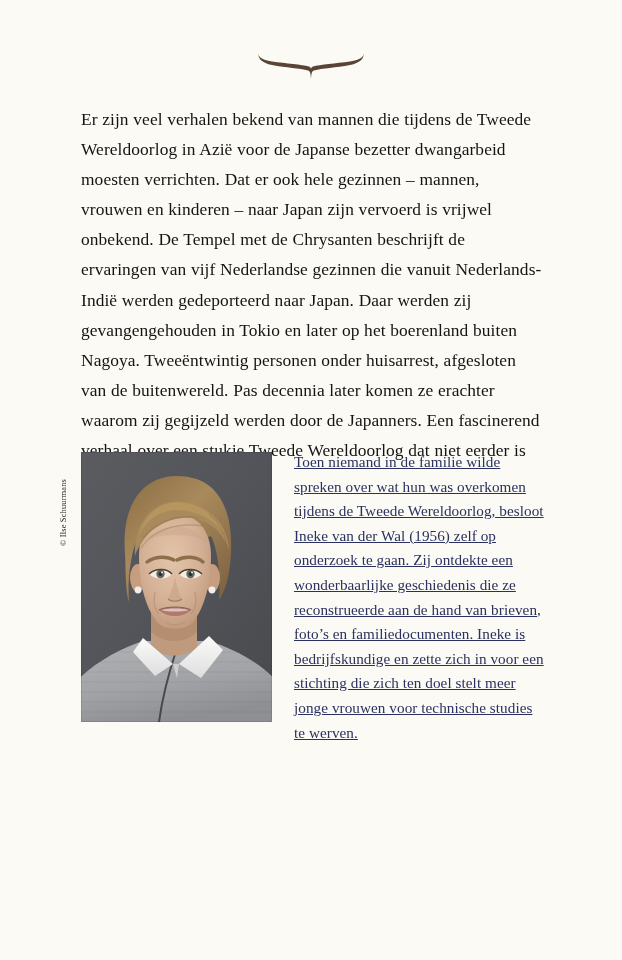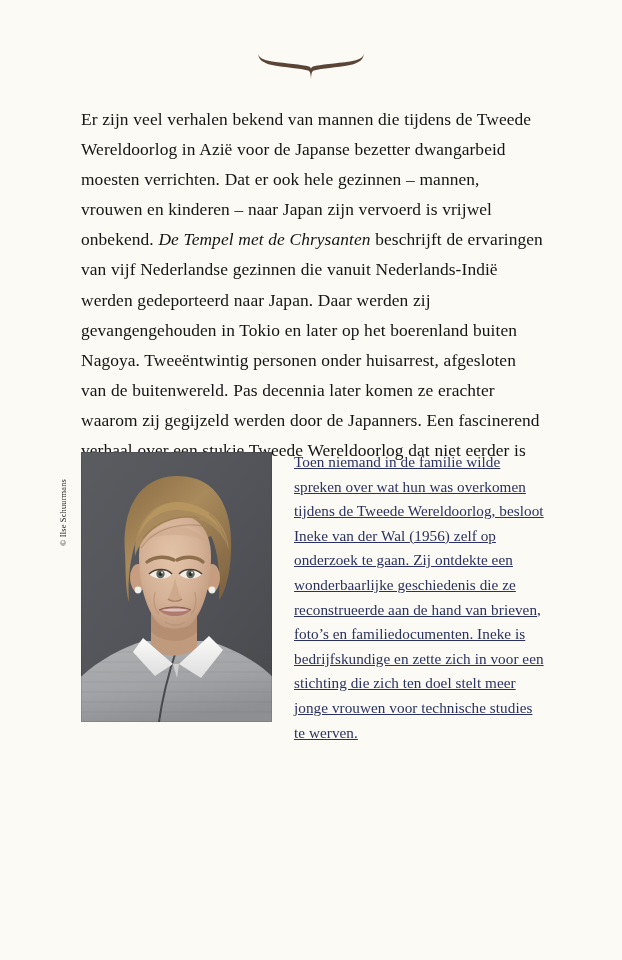--- a/index.html
+++ b/index.html
@@ -45,21 +45,20 @@
     top: 104px;
     width: 462px;
     font-size: 17.4px;
     line-height: 30.1px;
     color: #141414;
     text-align: left;
     letter-spacing: .005em;
     word-spacing: .012em;
   }
   .blurb .title-italic {
-    font-style: italic;
   }
 
   
   .photo-credit {
     position: absolute;
     left: 56px;
     top: 452px;
     width: 14px;
     height: 130px;
     display: flex;

